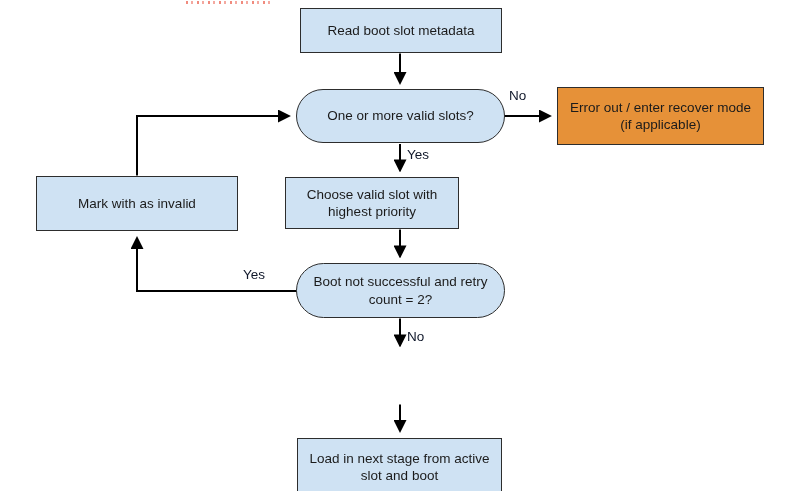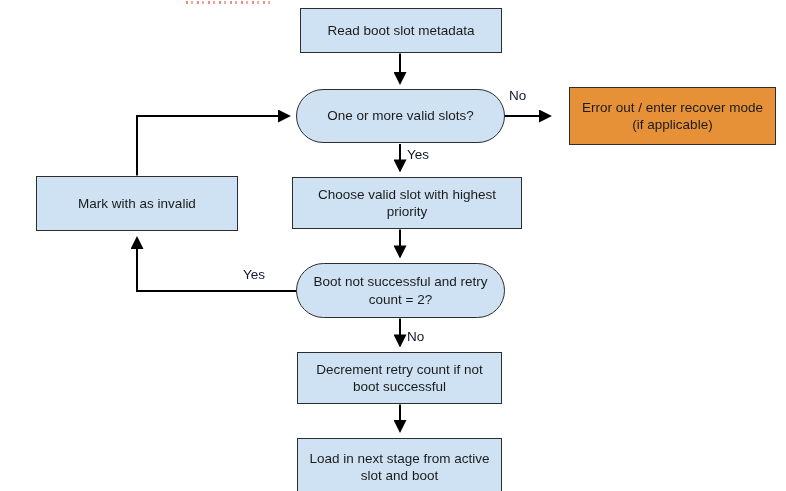--- a/index.html
+++ b/index.html
@@ -57,22 +57,22 @@
     width: 84px; height: 3px;
     background: repeating-linear-gradient(90deg,
       #f08b7e 0px, #f08b7e 2px,
       transparent 2px, transparent 5px,
       #f4a9a0 5px, #f4a9a0 7px,
       transparent 7px, transparent 11px);
   }
   
   #n-read      { left: 300px; top: 8px;   width: 202px; height: 45px; }
   #n-valid     { left: 296px; top: 89px;  width: 209px; height: 54px; border-radius: 27px; }
-  #n-error     { left: 557px; top: 87px;  width: 207px; height: 58px; margin-left: 12px; }
-  #n-choose    { left: 292px; top: 177px; width: 230px; height: 52px; }
+  #n-error     { left: 557px; top: 87px;  width: 207px; height: 58px; }
+  #n-choose    { left: 285px; top: 177px; width: 174px; height: 52px; }
   #n-mark      { left: 36px;  top: 176px; width: 202px; height: 55px; }
   #n-retry     { left: 296px; top: 263px; width: 209px; height: 55px; border-radius: 28px; }
   #n-decrement { left: 297px; top: 352px; width: 205px; height: 52px; }
   #n-load      { left: 297px; top: 438px; width: 205px; height: 58px; }
   
   #l-no-error      { left: 509px; top: 88px;  }
   #l-yes-choose    { left: 407px; top: 147px; }
   #l-yes-mark      { left: 243px; top: 267px; }
   #l-no-decrement  { left: 407px; top: 329px; }
 </style>
@@ -106,21 +106,20 @@
   <div id="n-valid" class="node decision">One or more valid slots?</div>
 
   <div id="n-error" class="node error">Error out / enter recover mode (if applicable)</div>
 
   <div id="n-choose" class="node process">Choose valid slot with highest priority</div>
 
   <div id="n-mark" class="node process">Mark with as invalid</div>
 
   <div id="n-retry" class="node decision">Boot not successful and retry count = 2?</div>
 
-  <div id="n-decrement" class="node process">Decrement retry count if not boot successful</div>
 
   <div id="n-load" class="node process">Load in next stage from active slot and boot</div>
 
   <div id="l-no-error" class="edge-label">No</div>
 
   <div id="l-yes-choose" class="edge-label">Yes</div>
 
   <div id="l-yes-mark" class="edge-label">Yes</div>
 
   <div id="l-no-decrement" class="edge-label">No</div>

